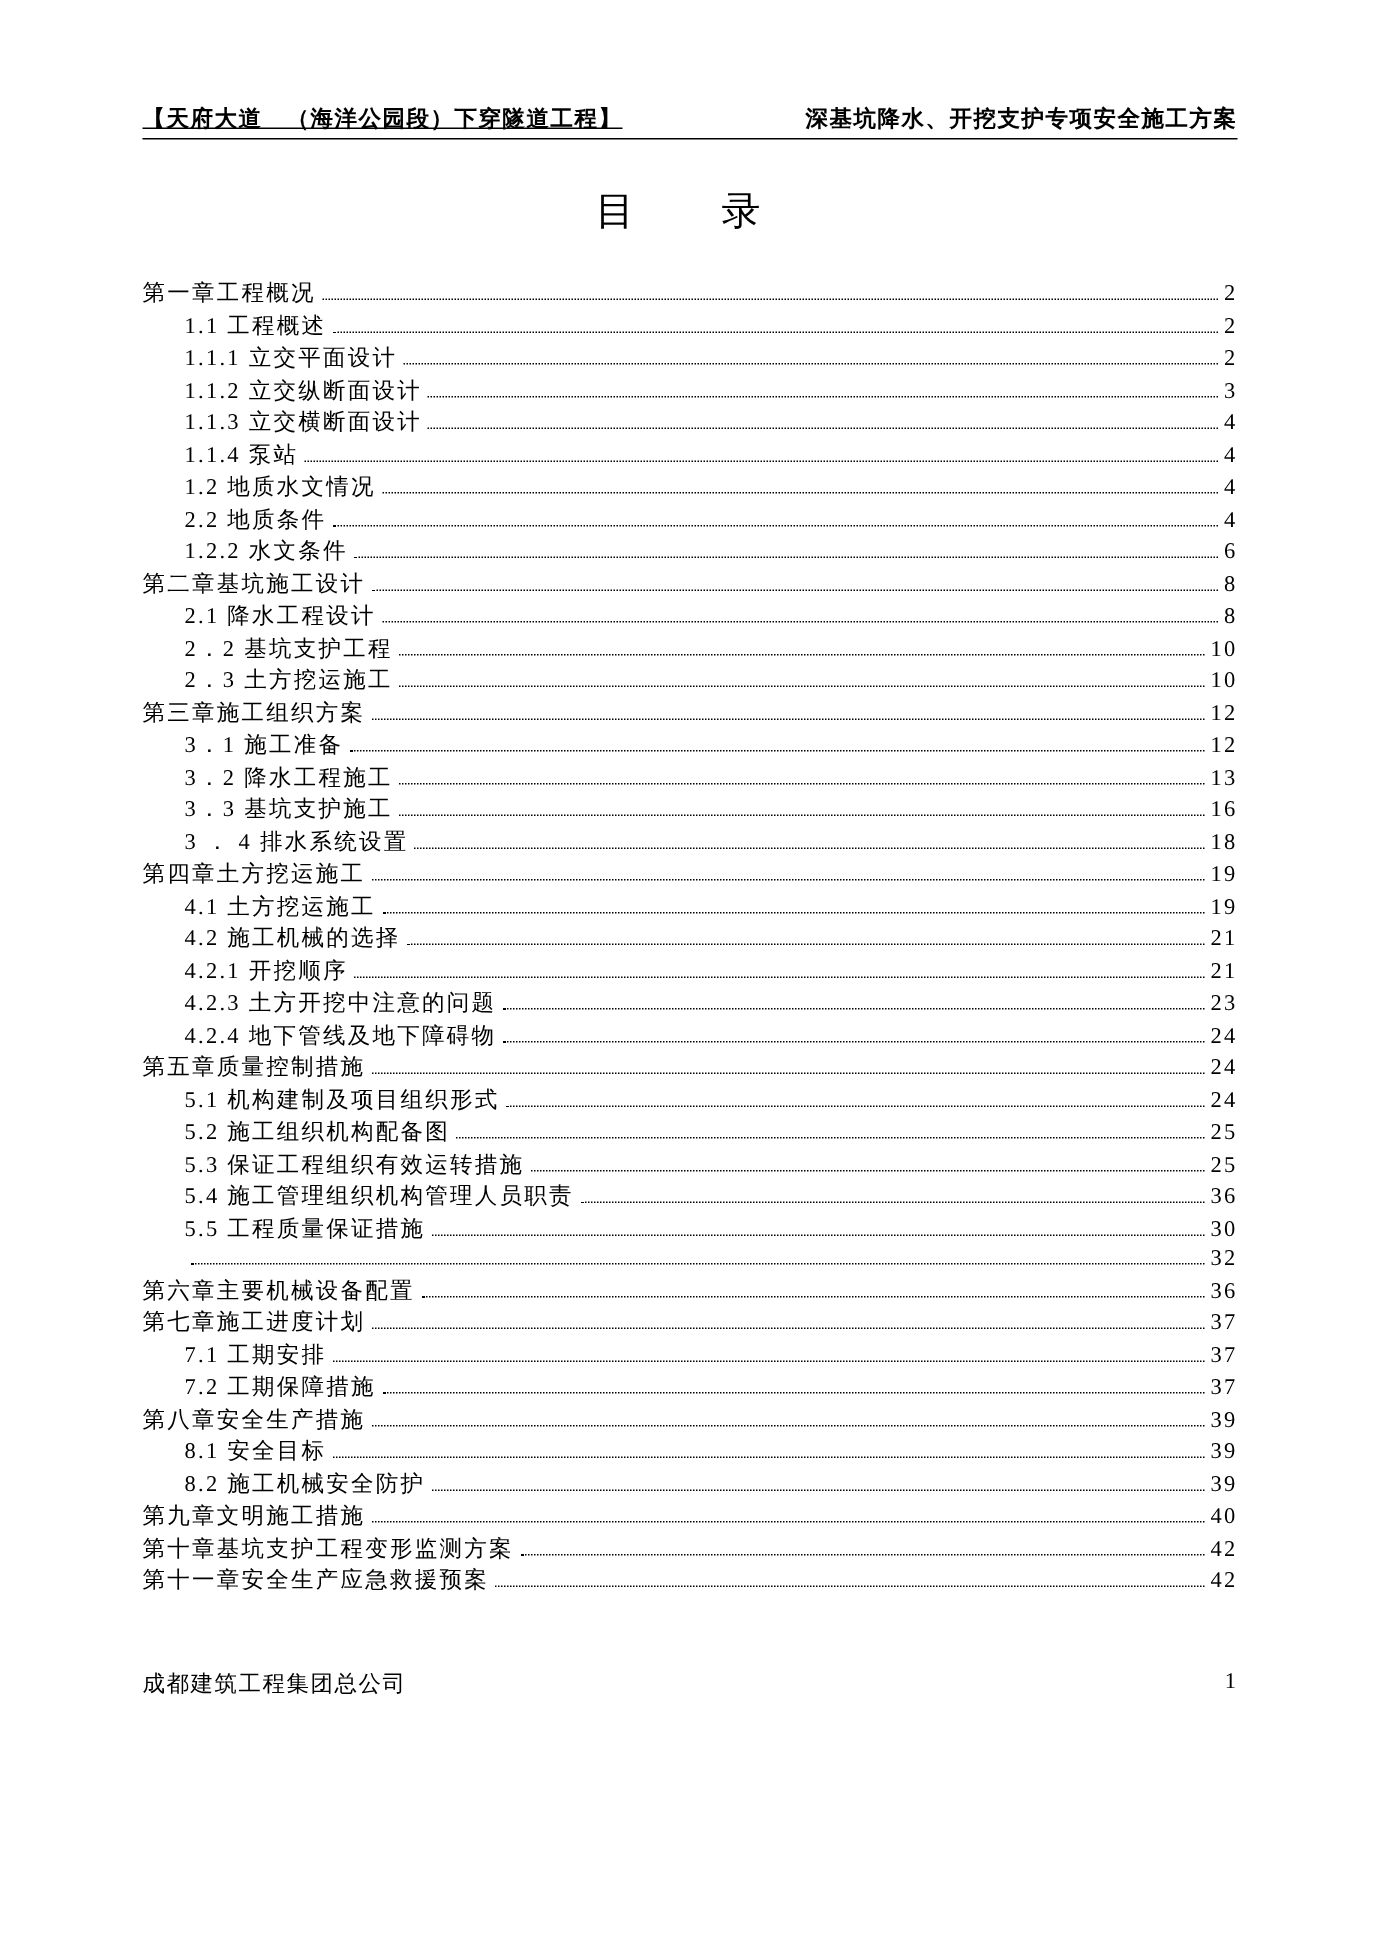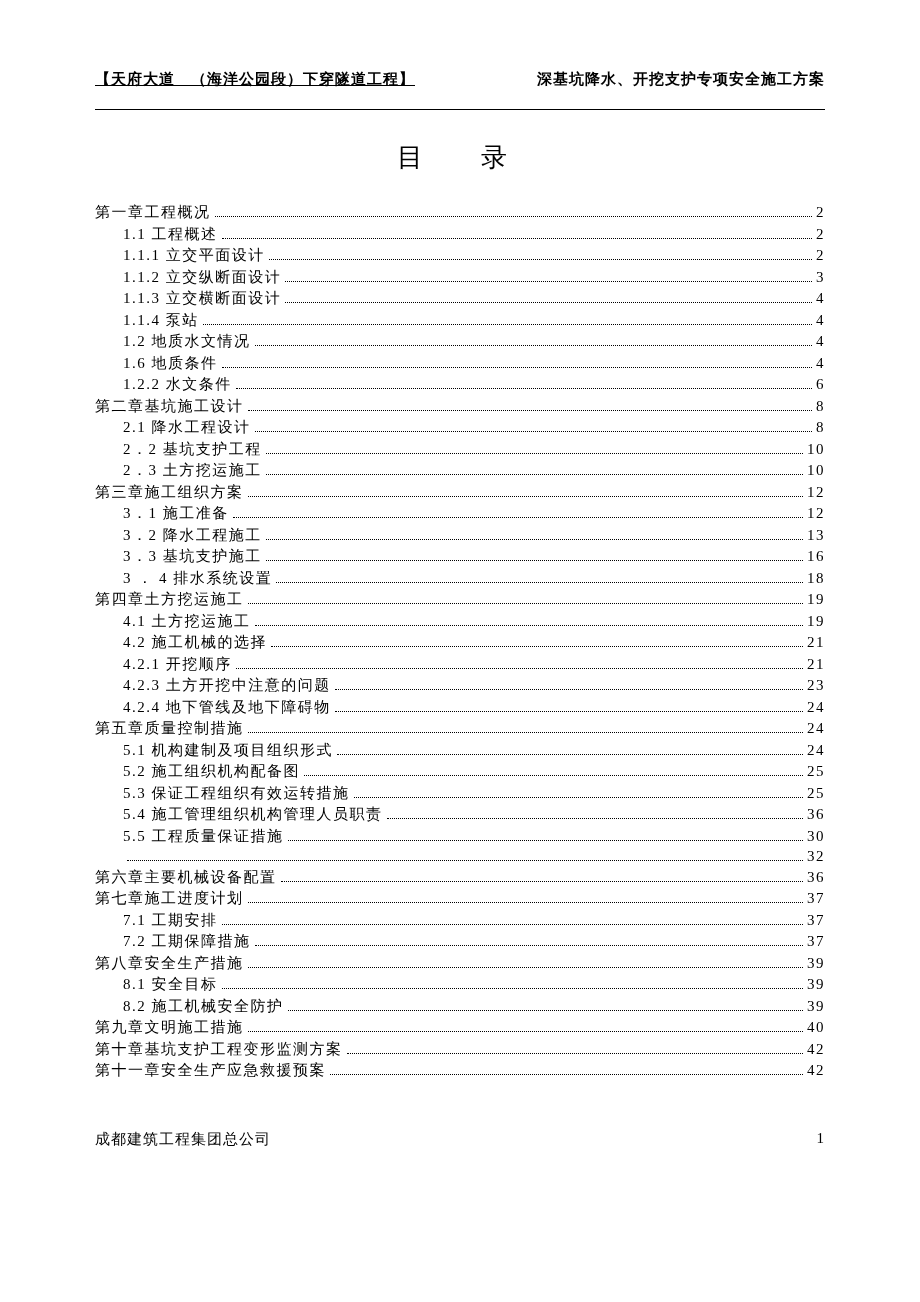--- a/index.html
+++ b/index.html
@@ -9,21 +9,21 @@
       width: 920px;
       margin: 0 auto;
       padding: 70px 95px 40px 95px;
       font-size: 15px;
       color: #000;
     }
     .header {
       display: flex;
       justify-content: space-between;
       border-bottom: 1.5px solid #000;
-      padding-bottom: 20px;
+      padding-bottom: 3px;
       margin-bottom: 30px;
       font-weight: bold;
     }
     .header-left {
       text-decoration: underline;
       letter-spacing: 1px;
     }
     .header-right {
       letter-spacing: 1px;
     }
@@ -101,21 +101,21 @@
       <span class="label">1.1.4 泵站</span>
       <span class="dots"></span>
       <span class="pagenum">4</span>
     </div>
     <div class="toc-row level-1">
       <span class="label">1.2 地质水文情况</span>
       <span class="dots"></span>
       <span class="pagenum">4</span>
     </div>
     <div class="toc-row level-1">
-      <span class="label">1.6 地质条件</span>
+      <span class="label">2.2 地质条件</span>
       <span class="dots"></span>
       <span class="pagenum">4</span>
     </div>
     <div class="toc-row level-1">
       <span class="label">1.2.2 水文条件</span>
       <span class="dots"></span>
       <span class="pagenum">6</span>
     </div>
     <div class="toc-row level-0">
       <span class="label">第二章基坑施工设计</span>

